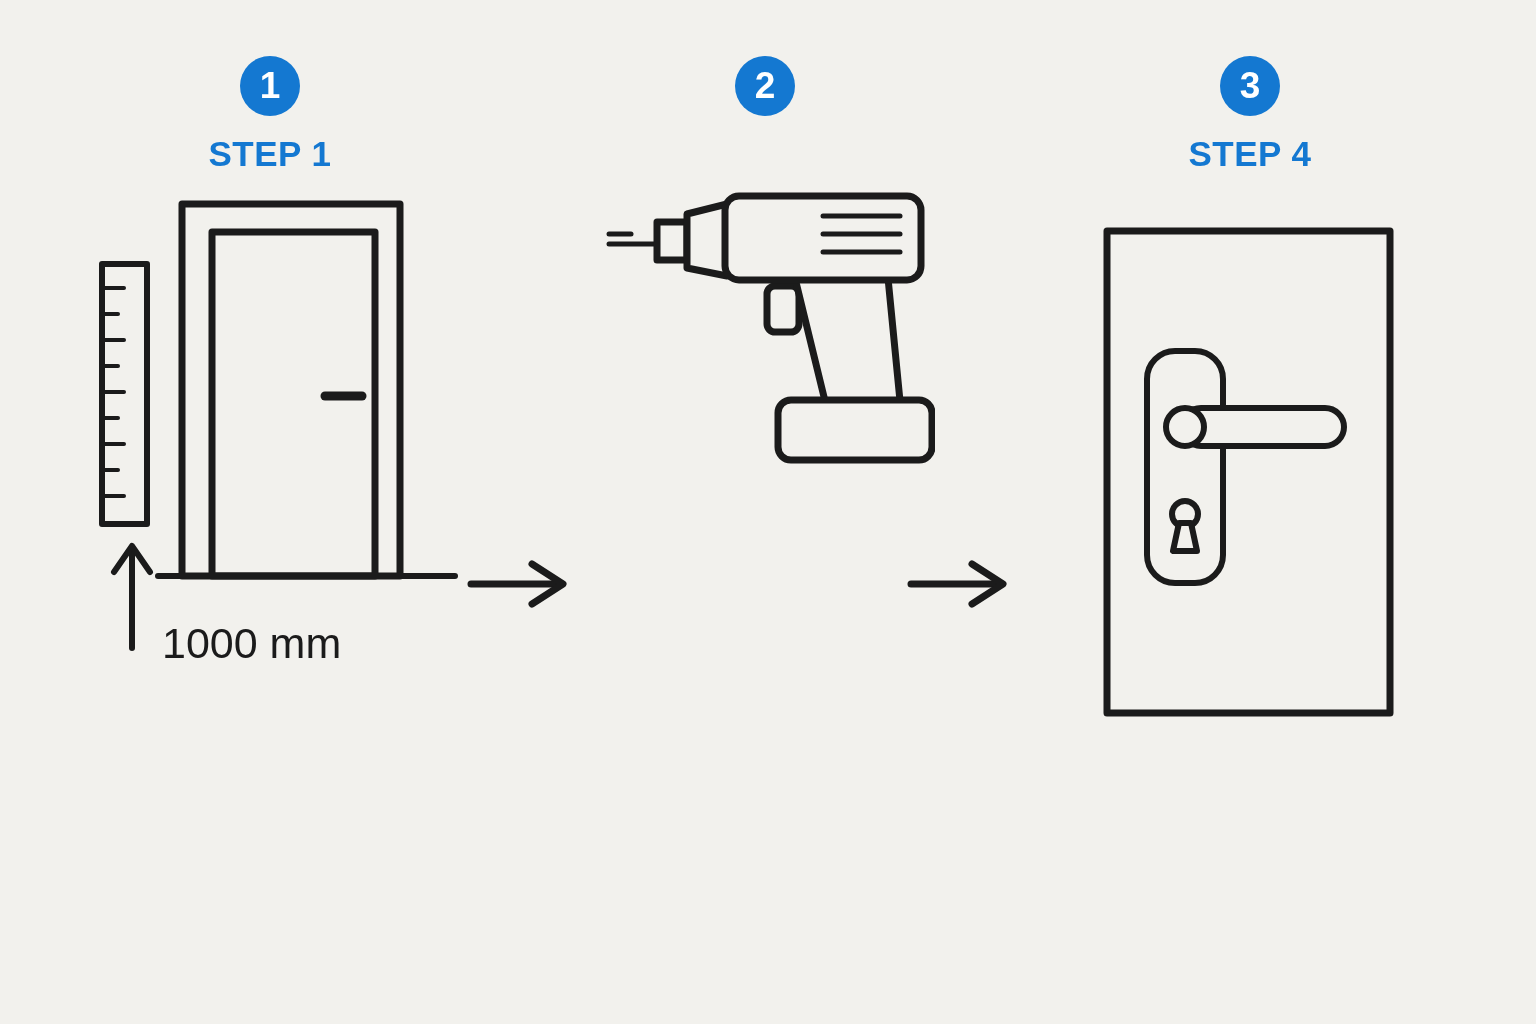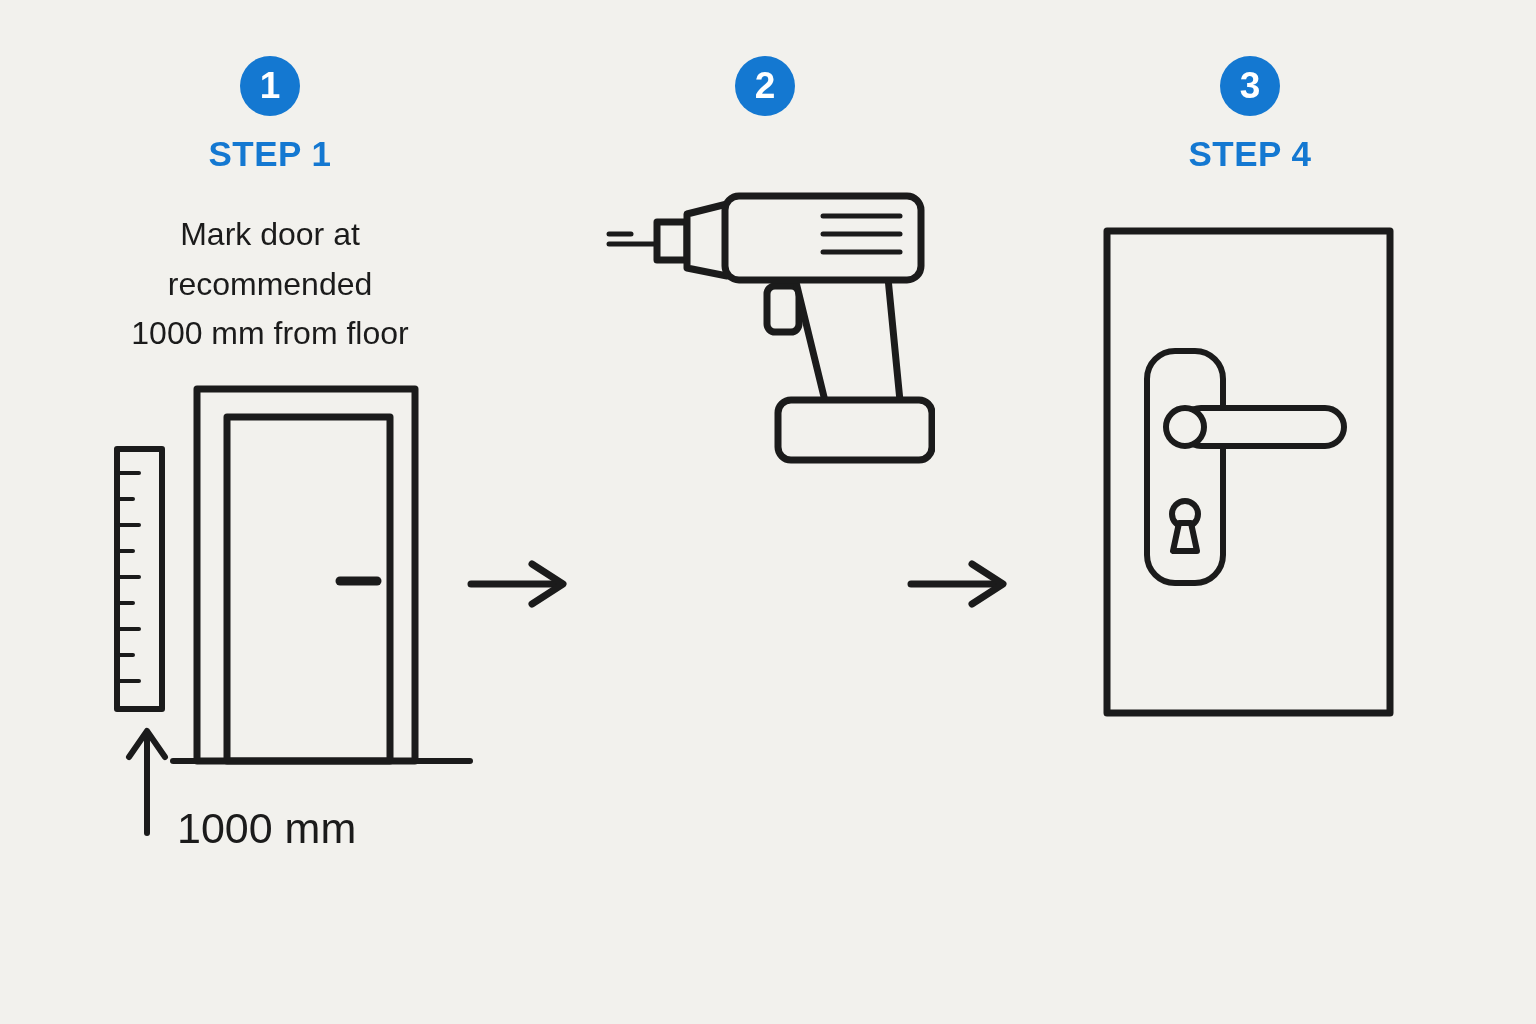--- a/index.html
+++ b/index.html
@@ -16,28 +16,28 @@
 
   .step-badge {
     width:60px; height:60px; border-radius:50%;
     background:#1478d1; color:#ffffff;
     font-size:37px; font-weight:700;
     display:flex; align-items:center; justify-content:center;
     margin:0 auto 18px auto;
   }
   .step-label {
     color:#1478d1; font-size:35px; font-weight:700;
-    letter-spacing:0.5px; margin-bottom:36px;
+    letter-spacing:0.5px; margin-bottom:16px;
   }
   .step-desc {
     color:#1b1b1b; font-size:32px; font-weight:500;
     line-height:1.55; white-space:pre-line;
   }
   .illustration { display:flex; justify-content:center; }
-  .ill-1 { margin-top:22px;justify-content:flex-end; }
+  .ill-1 { margin-top:22px; }
   .ill-2 { margin-top:72px; }
   .ill-3 { margin-top:52px; }
 
   .flow-arrow { position:absolute; top:556px; }
   .arrow-1 { left:466px; }
   .arrow-2 { left:906px; }
 
   svg .ln   { fill:none; stroke:#1b1b1b; stroke-width:7; stroke-linecap:round; stroke-linejoin:round; }
   svg .ln6  { fill:none; stroke:#1b1b1b; stroke-width:6; stroke-linecap:round; stroke-linejoin:round; }
   svg .tick { stroke:#1b1b1b; stroke-width:4; stroke-linecap:round; }
@@ -47,23 +47,20 @@
 </head>
 <body>
 
 <div class="canvas">
 
   <div class="step-col col-1">
     <div class="step-badge">
       <span>1</span>
     </div>
     <div class="step-label">STEP 1</div>
-    <div class="step-desc">Mark door at
-recommended
-1000 mm from floor</div>
 
     <div class="illustration ill-1">
       <svg width="400" height="478" viewBox="0 0 400 478">
 
         <g>
           <rect class="ln6" x="32" y="68" width="45" height="260"></rect>
           <line class="tick" x1="32" y1="92" x2="54" y2="92"></line>
           <line class="tick" x1="32" y1="118" x2="48" y2="118"></line>
           <line class="tick" x1="32" y1="144" x2="54" y2="144"></line>
           <line class="tick" x1="32" y1="170" x2="48" y2="170"></line>

